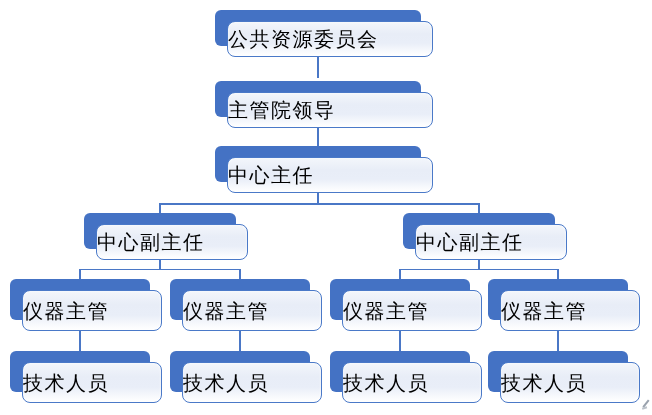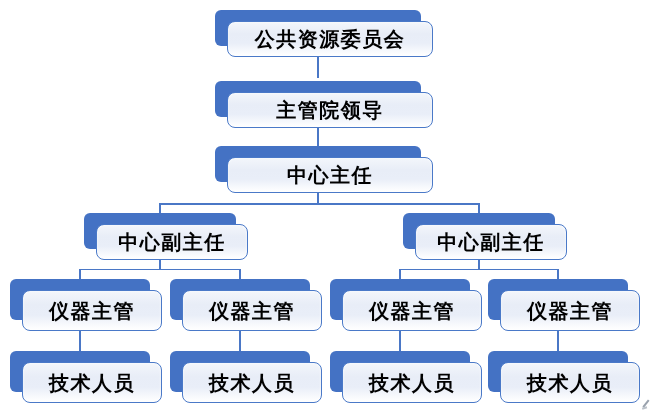--- a/index.html
+++ b/index.html
@@ -9,23 +9,22 @@
   }
   .node{position:absolute;}
   .node .bar{
     position:absolute;left:-12px;top:-11px;width:100%;height:100%;
     background:var(--shadow-bar,#4472c4);border-radius:6px;
   }
   .node .box{
     position:absolute;left:0;top:0;right:0;bottom:0;
     border:1.4px solid var(--box-border,#4a79c8);border-radius:8px;
     background:linear-gradient(180deg,#f3f6fb 0%,var(--box-fill-tint,#e9eef8) 35%,#e9eef8 62%,#fbfcfe 92%,#ffffff 100%);
-    display:flex;align-items:center;justify-content:center;
+    display:flex;align-items:center;justify-content:flex-start;
     box-shadow:inset 0 0 3px rgba(255,255,255,.8);
-    font-weight:bold;
   }
   .label{
     font-size:20px;color:var(--text,#000);letter-spacing:1.5px;
     white-space:nowrap;line-height:1;
   }
   .conn{position:absolute;background:var(--connector,#4a77c6);}
   .conn.v{width:1.5px;}
   .conn.h{height:1.5px;}
   .stray{position:absolute;left:640px;top:398px;width:11px;height:14px;}
   .stray::before{

